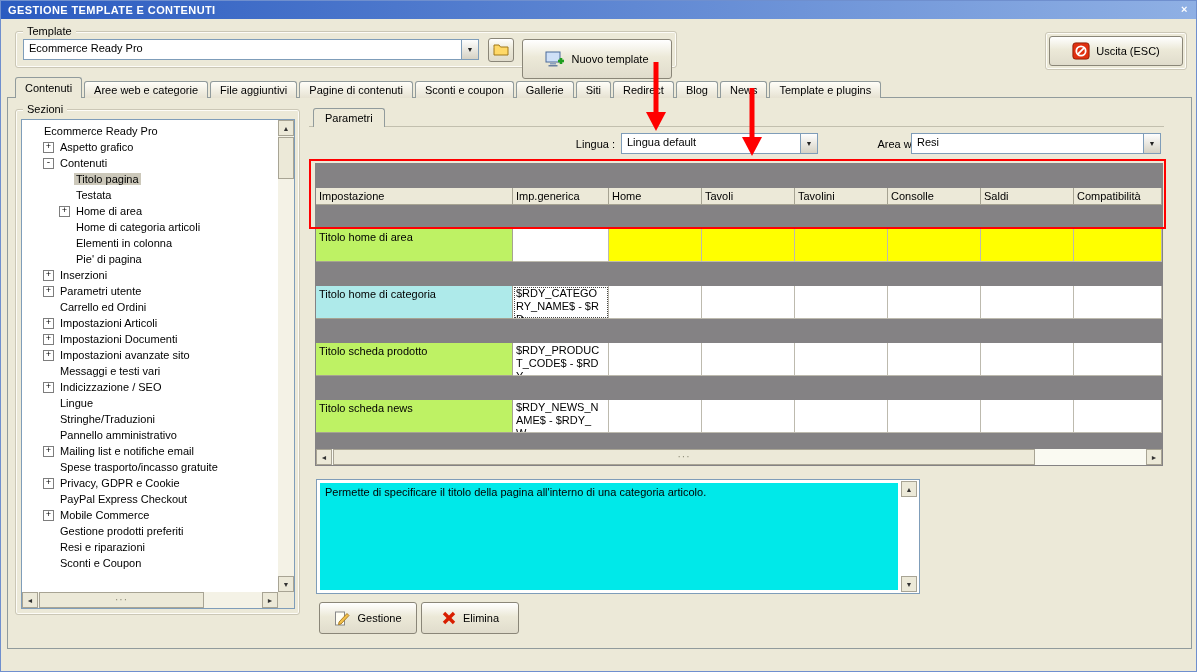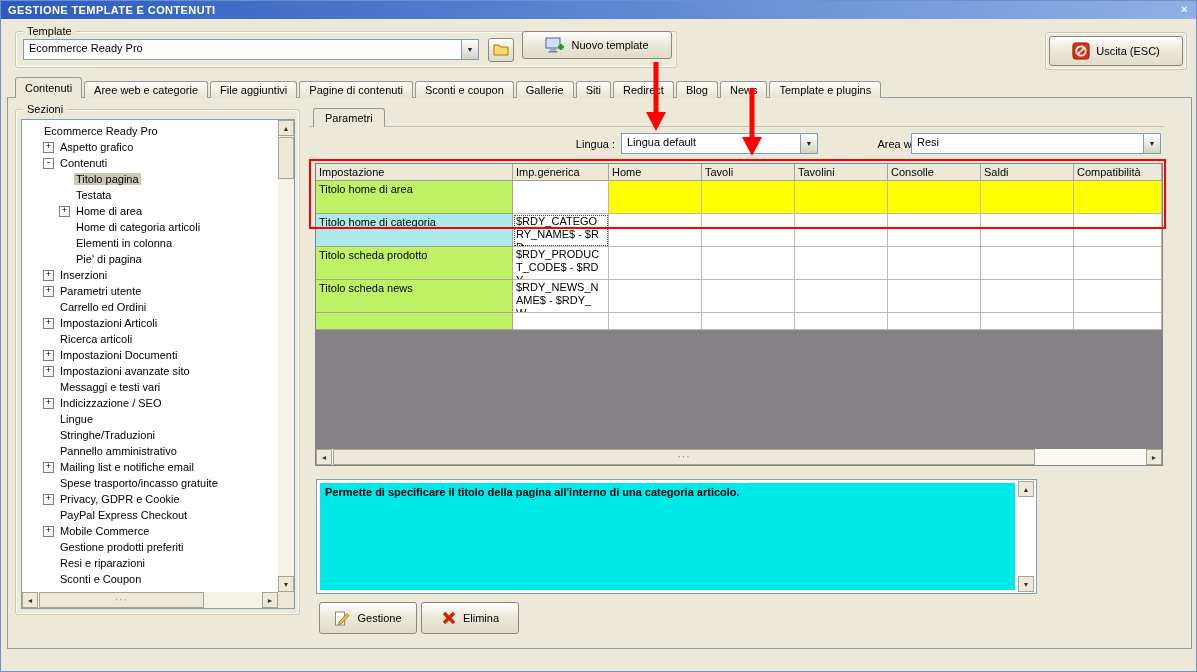--- a/index.html
+++ b/index.html
@@ -35,31 +35,31 @@
   .hsb{position:absolute;left:0;bottom:0;height:16px;right:16px;background:#f4f2e6;}
   .sb-corner{position:absolute;right:0;bottom:0;width:16px;height:16px;background:#ece9d8;}
   .sb-btn{position:absolute;width:16px;height:16px;background:#ece9d8;border:1px solid #a8a494;color:#333;display:flex;align-items:center;justify-content:center;cursor:pointer;}
   .sb-btn span{font-size:7px;}
   .sb-thumb{position:absolute;background:#ece9d8;border:1px solid #a8a494;cursor:pointer;}
   .grip:after{content:"···";display:block;text-align:center;color:#8a8774;font-size:10px;line-height:13px;letter-spacing:1px;}
   .ptab{position:absolute;left:312px;top:107px;height:19px;line-height:18px;padding:0 11px;background:#ece9d8;border:1px solid #919b9c;border-bottom:none;border-radius:3px 3px 0 0;z-index:2;}
   .param-line{position:absolute;left:308px;top:125px;width:855px;height:1px;background:#c2bfae;}
   .small-label{position:absolute;}
   .grid-wrap{position:absolute;left:314px;top:162px;width:848px;height:303px;border:1px solid #848284;background:#848284;overflow:hidden;}
-  .g-row{display:flex;}
+  .g-row{display:flex;margin-top:24px;}
   .g-cell{border-right:1px solid #bdbaae;border-bottom:1px solid #bdbaae;padding:1px 3px;overflow:hidden;height:100%;line-height:14px;}
   .g-head{background:#ece9d8;border-right:1px solid #a6a392;border-bottom:1px solid #a6a392;height:17px;}
   .g-fixed{background:#bef264;border-right:1px solid #a6a392;border-bottom:1px solid #a6a392;}
   .g-val{background:#fff;}
   .g-yellow{background:var(--yellow);}
   .g-selname{background:var(--cyan-sel);}
   .g-generic{word-break:break-all;line-height:13px;}
   .g-focus{outline:1px dotted #444;outline-offset:-2px;}
   .ghsb{position:absolute;left:0;bottom:0;height:16px;width:846px;background:#fafaf2;}
-  .desc-wrap{position:absolute;left:315px;top:478px;width:721px;height:115px;border:1px solid #7f9db9;background:#fff;font-weight:bold;}
+  .desc-wrap{position:absolute;left:315px;top:478px;width:604px;height:115px;border:1px solid #7f9db9;background:#fff;}
   .desc-area{position:absolute;left:3px;top:3px;bottom:3px;right:21px;background:var(--cyan-desc);padding:3px 5px;}
   .dvsb{position:absolute;right:1px;top:1px;bottom:1px;width:17px;background:#fff;}
   .annotations{position:absolute;left:0;top:0;z-index:50;pointer-events:none;}
   .ann-line{stroke:var(--red);stroke-width:5;}
   .ann-head{fill:var(--red);}
   .ann-rect{fill:none;stroke:var(--red);stroke-width:2;}
 </style>
 </head>
 <body>
 
@@ -79,21 +79,21 @@
         <span class="dd">▼</span>
       </span>
   </div>
 
   <div class="tool-btn" style="left:487px;top:37px;width:26px;height:24px;">
     <svg width="18" height="16" viewBox="0 0 16 16">
       <path d="M1 5.5 L1 3 L6 3 L7.5 5 L15 5 L15 13 L1 13 Z" fill="#ffd968" stroke="#a07818"></path>
     </svg>
   </div>
 
-  <div class="btn" style="left:521px;top:30px;width:150px;height:28px;">
+  <div class="btn" style="left:521px;top:38px;width:150px;height:40px;">
     <svg width="20" height="18" viewBox="0 0 20 18">
       <rect x="1" y="2" width="14" height="10" fill="#cfe0f7" stroke="#4a6a9a"></rect>
       <rect x="5" y="13" width="6" height="1.5" fill="#8aa0c0"></rect>
       <rect x="3.5" y="15" width="9" height="1.5" fill="#6a7f9f"></rect>
       <line x1="13" y1="11" x2="19" y2="11" stroke="#1f9e1f" stroke-width="2.6"></line>
       <line x1="16" y1="8" x2="16" y2="14" stroke="#1f9e1f" stroke-width="2.6"></line>
     </svg>
     <span>Nuovo template</span>
   </div>
 
@@ -173,24 +173,20 @@
         </div>
         <div class="tree-row" style="padding-left: 21px;">
           <span class="pm-space"></span>
           <span class="tree-label">Carrello ed Ordini</span>
         </div>
         <div class="tree-row" style="padding-left: 21px;">
           <span class="pm">+</span>
           <span class="tree-label">Impostazioni Articoli</span>
         </div>
         <div class="tree-row" style="padding-left: 21px;">
-          <span class="pm-space"></span>
-          <span class="tree-label">Ricerca articoli</span>
-        </div>
-        <div class="tree-row" style="padding-left: 21px;">
           <span class="pm">+</span>
           <span class="tree-label">Impostazioni Documenti</span>
         </div>
         <div class="tree-row" style="padding-left: 21px;">
           <span class="pm">+</span>
           <span class="tree-label">Impostazioni avanzate sito</span>
         </div>
         <div class="tree-row" style="padding-left: 21px;">
           <span class="pm-space"></span>
           <span class="tree-label">Messaggi e testi vari</span>

